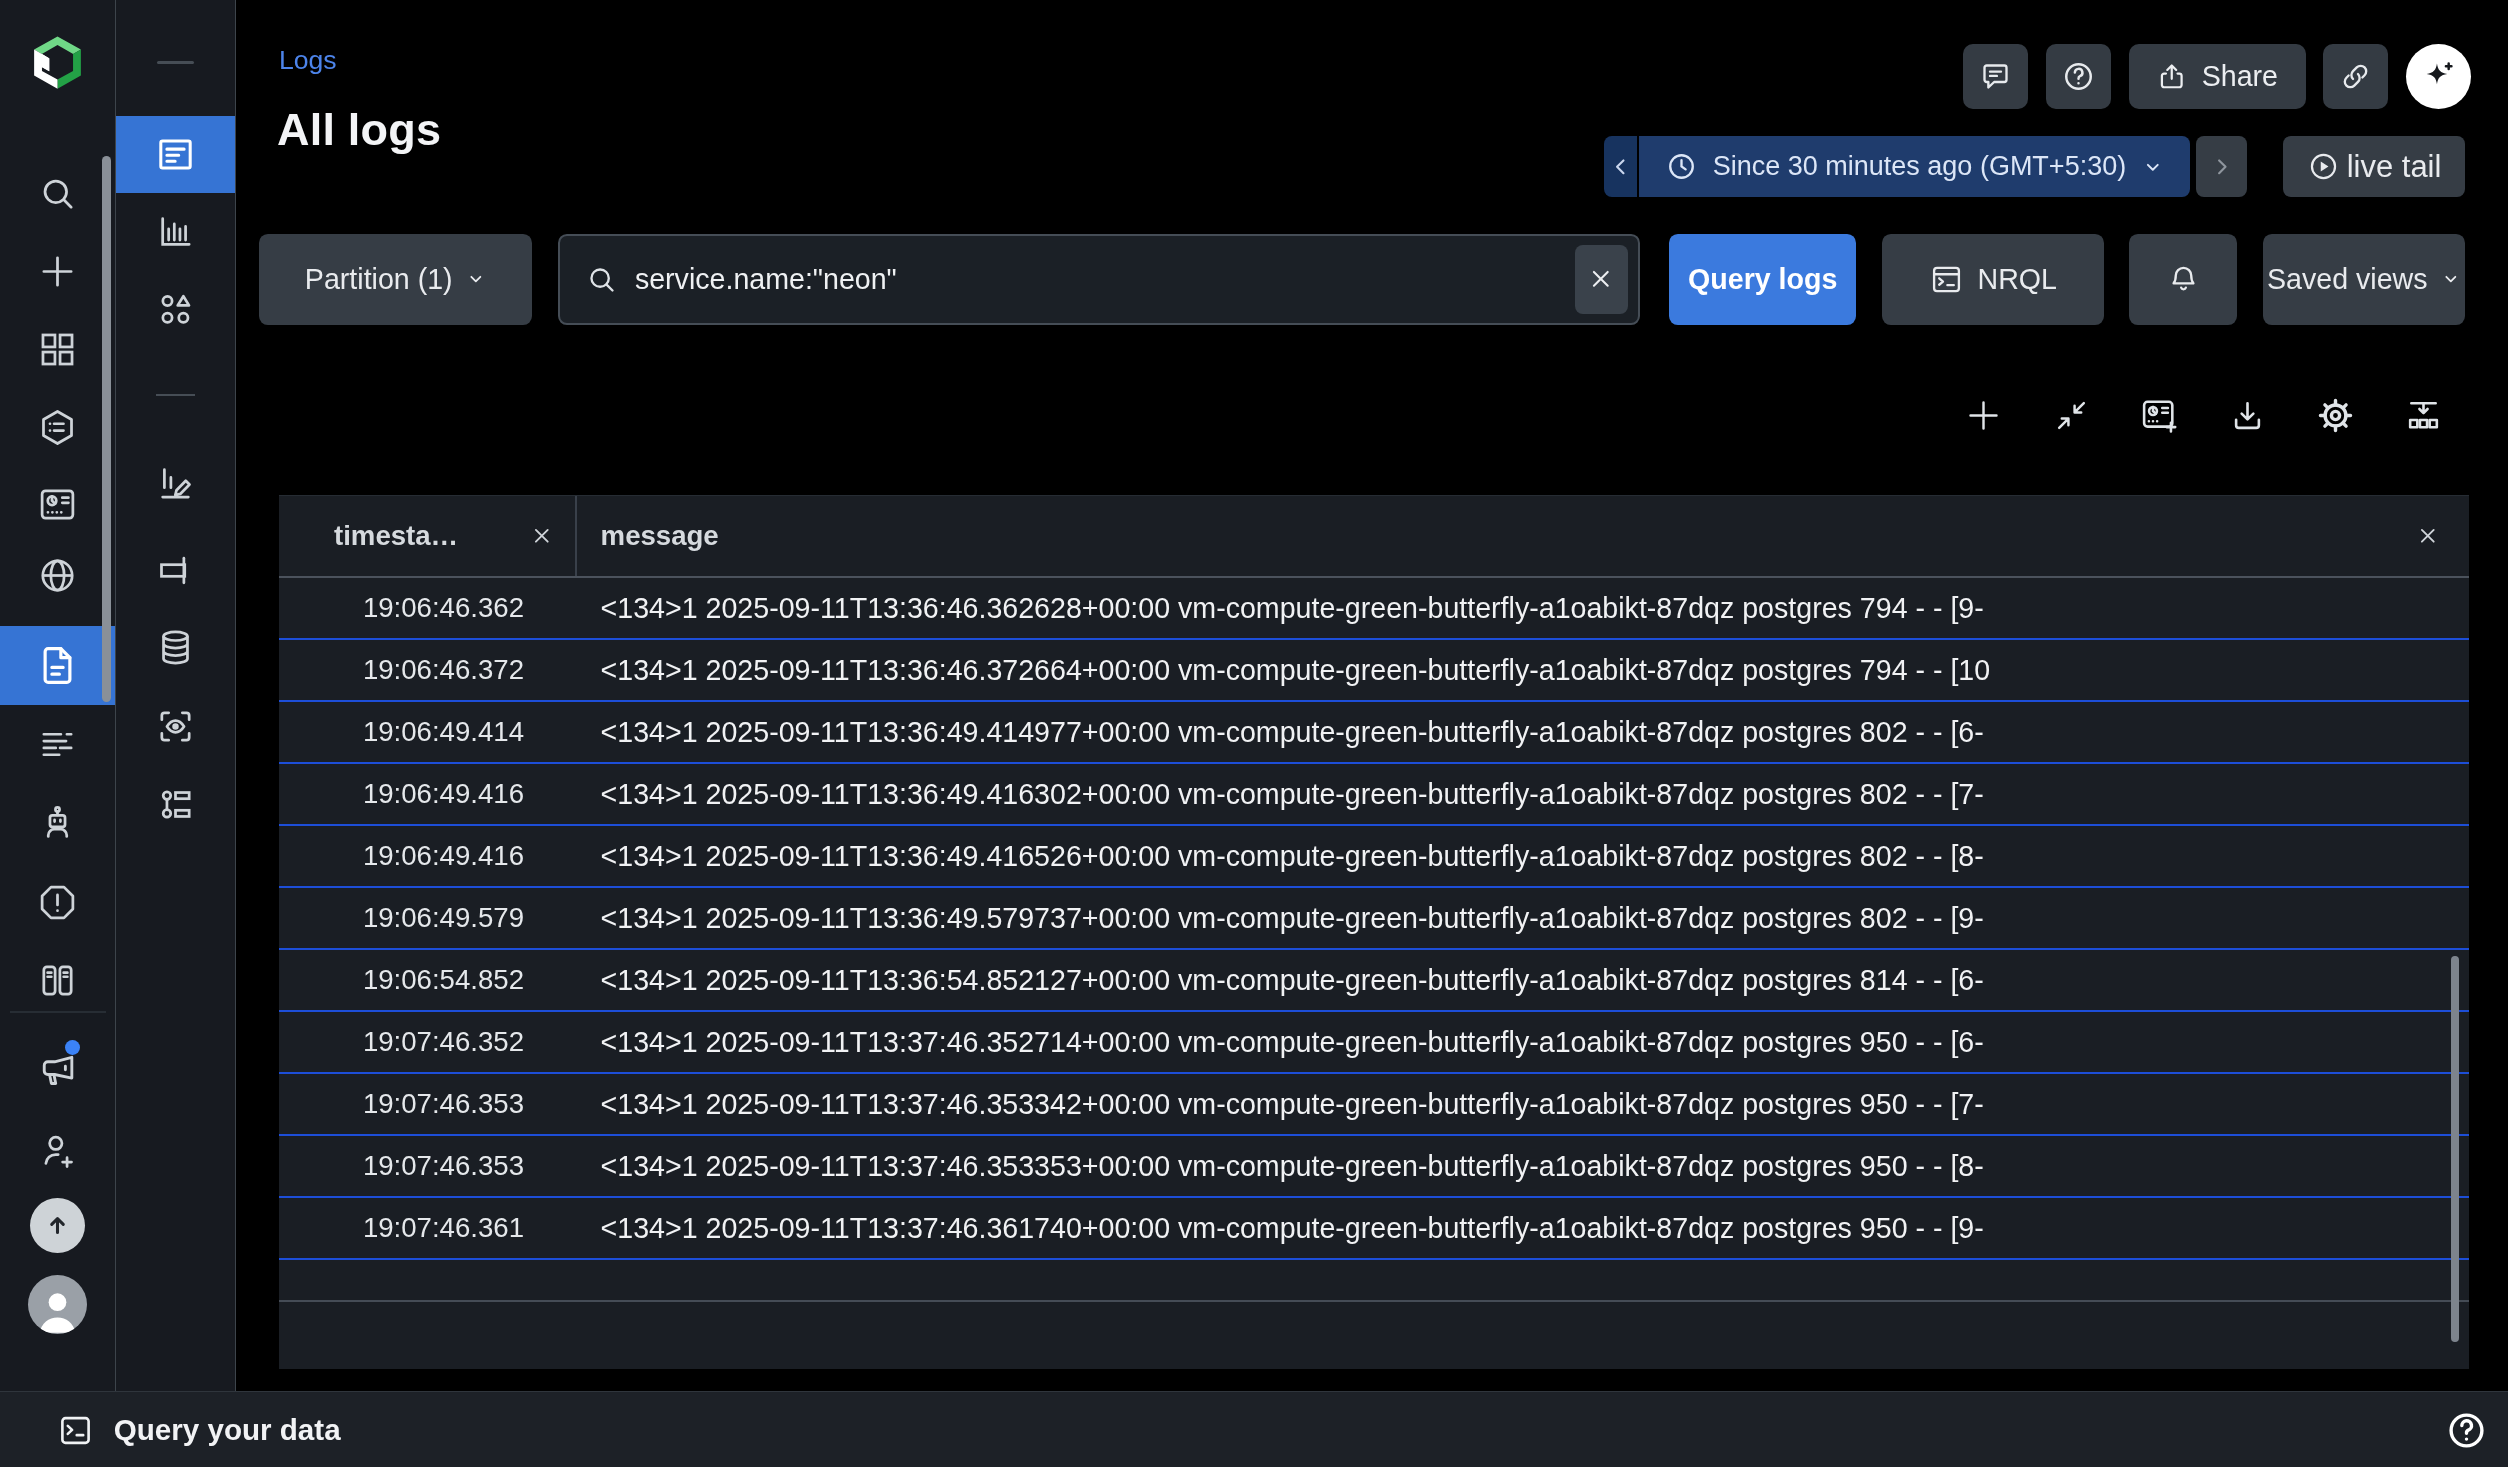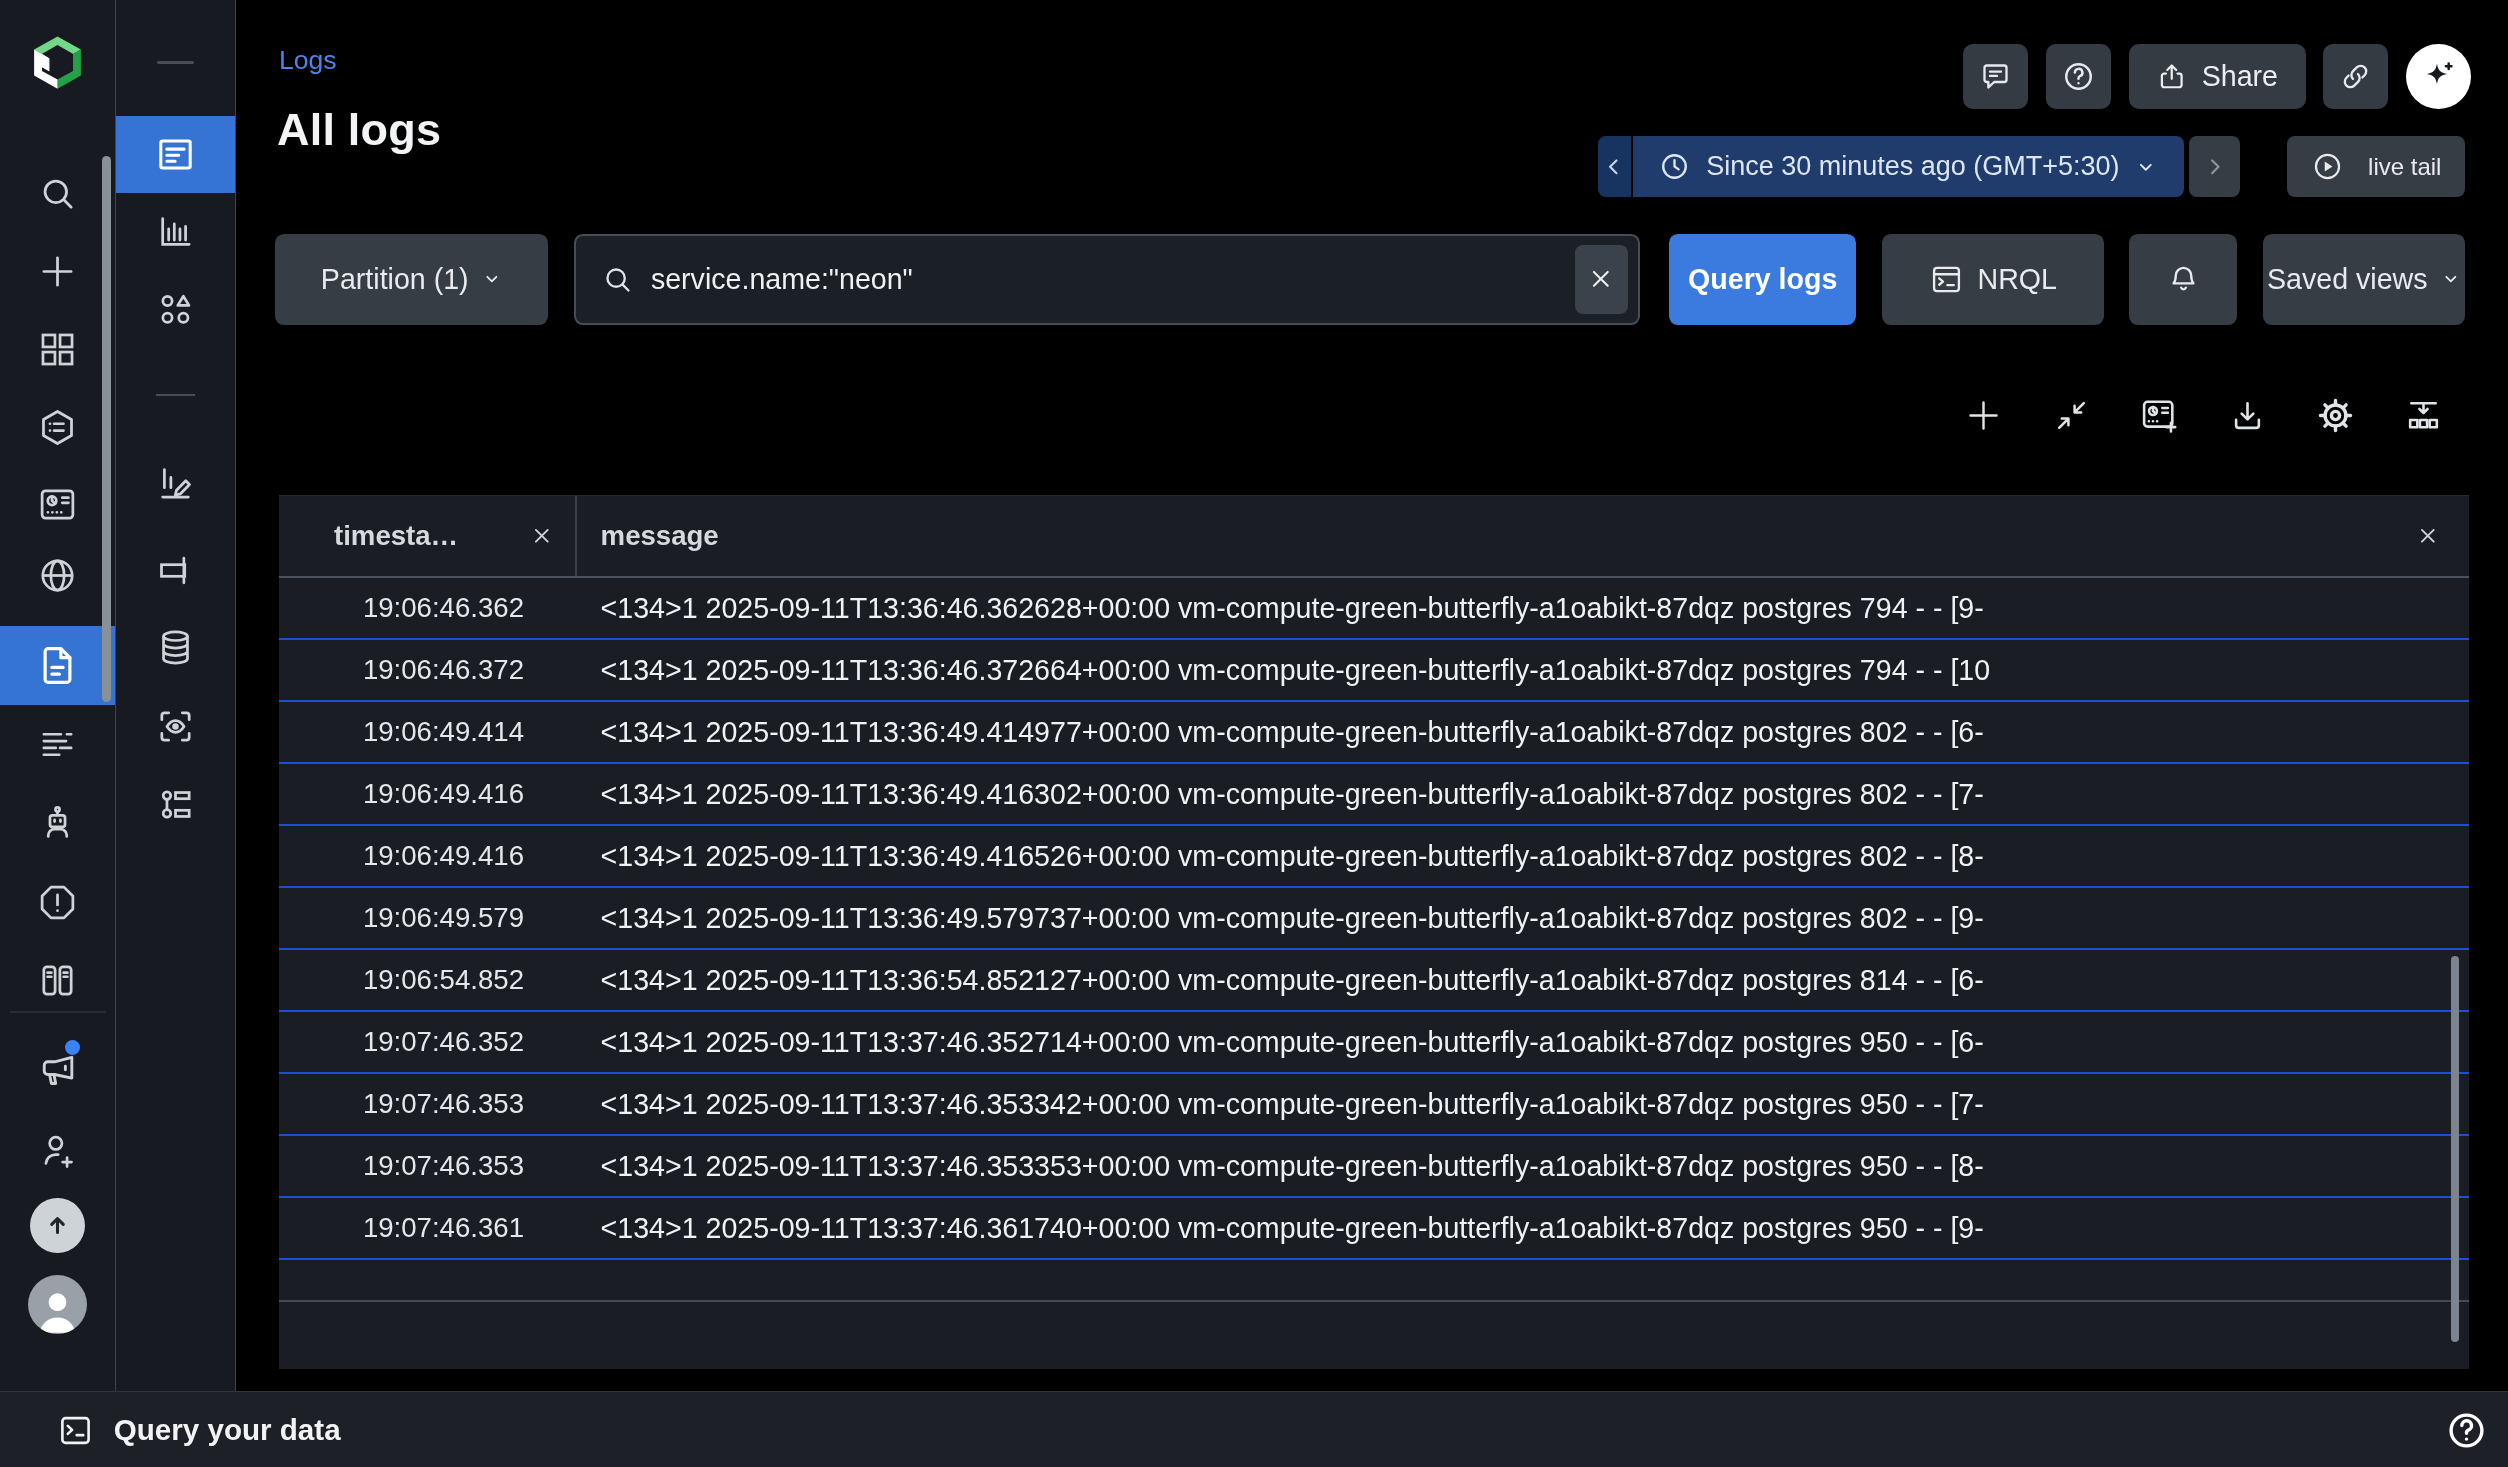--- a/index.html
+++ b/index.html
@@ -39,24 +39,24 @@
   .aibtn{width:65px;height:65px;border-radius:50%;background:#ffffff;color:#15181c;
          display:flex;align-items:center;justify-content:center;cursor:pointer}
 
   .time-bar{position:absolute;right:43px;top:136px;display:flex;align-items:center;height:61px}
   .tb-back{width:33px;height:61px;background:#17335f;border-radius:7.9px 0 0 7.9px;color:#c9d6ee;
            display:flex;align-items:center;justify-content:center;cursor:pointer}
   .tb-main{height:61px;background:#1f3c6d;border-radius:0 7.9px 7.9px 0;display:flex;gap:14.8px;align-items:center;
            padding:0 25.6px;color:#dce6f7;font-size:27px;margin-left:2px;cursor:pointer}
   .tb-next{width:51px;height:61px;background:#363d45;border-radius:7.9px;margin-left:5.9px;color:#8f969e;
            display:flex;align-items:center;justify-content:center;cursor:pointer}
-  .tb-live{height:61px;background:#363d45;border-radius:7.9px;margin-left:47px;display:flex;gap:24px;
-           align-items:center;padding:0 23.6px;font-size:24px;color:#e9ebee;cursor:pointer}
-
-  .filter-bar{position:absolute;left:39px;right:43px;top:246px;height:66px;display:flex;align-items:center}
+  .tb-live{height:61px;background:#363d45;border-radius:7.9px;margin-left:36px;display:flex;gap:7px;
+           align-items:center;padding:0 23.6px;font-size:31px;color:#e9ebee;cursor:pointer}
+
+  .filter-bar{position:absolute;left:23px;right:43px;top:246px;height:66px;display:flex;align-items:center}
   .fbtn{height:91px;border-radius:8.9px;background:#363d45;color:#e9ebee;display:flex;gap:13.8px;
         align-items:center;justify-content:center;font-size:28.6px;cursor:pointer}
   .partition{width:273px}
   .searchbox{flex:1;height:91px;margin-left:25.6px;display:flex;align-items:center;background:#1b2026;
              border:2px solid #454d56;border-radius:8.9px;padding:0 9.9px 0 25.6px;color:#dfe3e7}
   .searchbox input{flex:1;background:transparent;border:0;outline:0;color:#eff1f3;font-size:28.6px;
                    font-family:"Liberation Sans",sans-serif;margin-left:16.7px}
   .xbtn{width:53px;height:69px;border-radius:7.9px;background:#3a424b;color:#eceef1;display:flex;
         align-items:center;justify-content:center;cursor:pointer}
   .qbtn{width:187px;margin-left:29.6px;background:#3b7ade;color:#fff;font-weight:600}

